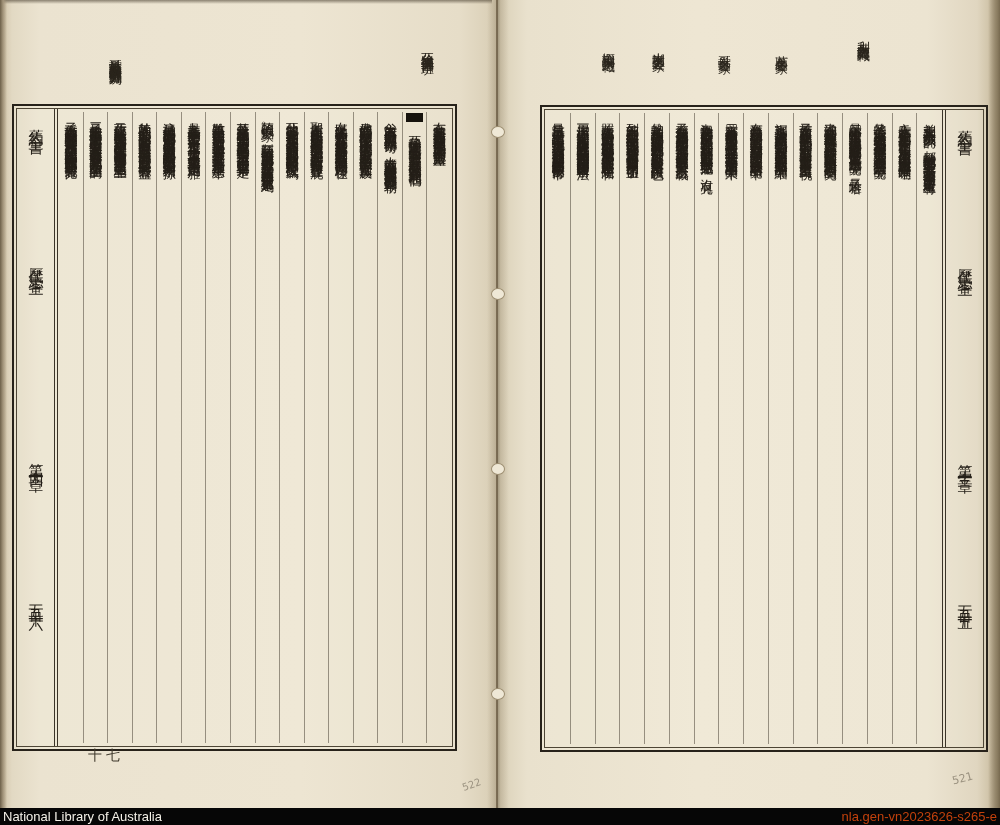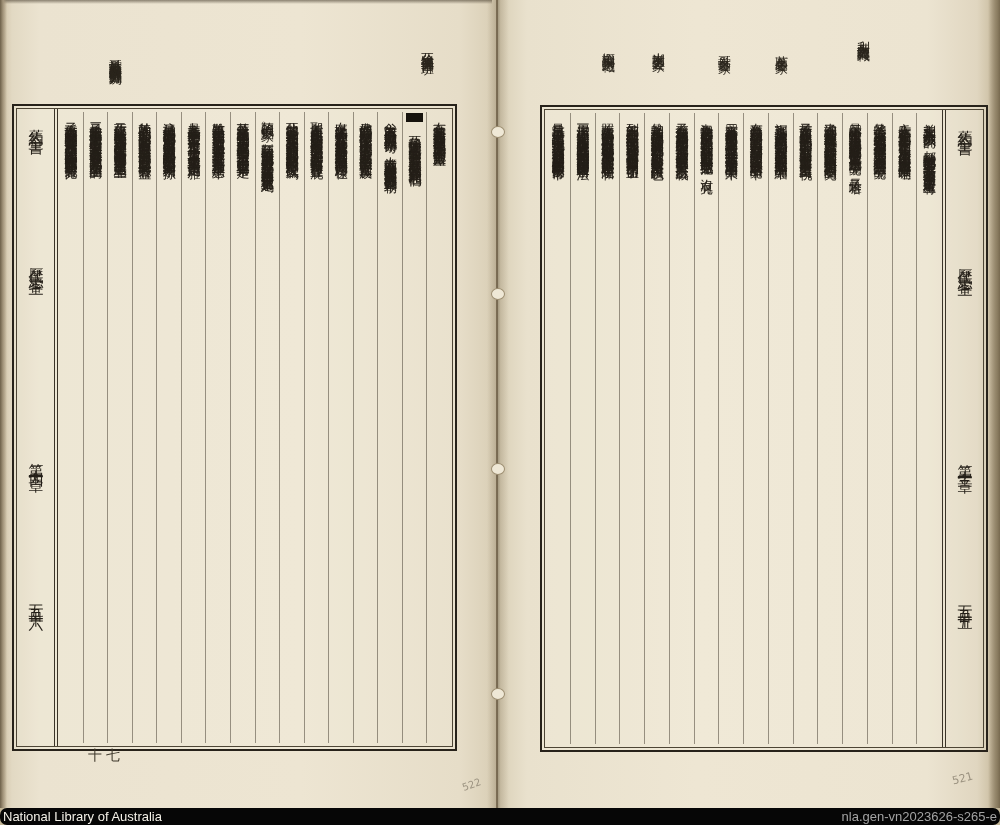--- a/index.html
+++ b/index.html
@@ -47,23 +47,23 @@
   
   .annot{position:absolute;writing-mode:vertical-rl;text-orientation:upright;font-size:13px;
          letter-spacing:1.2px;line-height:18.5px;color:#2a251c;overflow:hidden;}
 
   
   .pencil{position:absolute;font-family:"DejaVu Sans",sans-serif;color:#9b9280;}
   #leaf-no{position:absolute;left:88px;top:747px;font-size:14px;letter-spacing:4px;color:#3f392c;}
 
   
   #footer{position:absolute;left:0;bottom:0;width:1000px;height:17px;background:#060606;
-          font-family:"Liberation Sans","DejaVu Sans",sans-serif;border-radius:7px;}
+          font-family:"Liberation Sans","DejaVu Sans",sans-serif;}
   #footer .lib{position:absolute;left:3px;top:1px;font-size:13px;color:#f4f1e8;}
-  #footer .id{position:absolute;right:3px;top:1px;font-size:13px;color:#a3a3a3;text-align:right;}
+  #footer .id{position:absolute;right:3px;top:1px;font-size:13px;color:#c2410c;text-align:right;}
 </style>
 </head>
 <body>
 
 <div id="scan">
 
   <div class="sheet" id="sheet-left">
     <div class="top-edge"></div>
     <div class="left-edge"></div>
 

